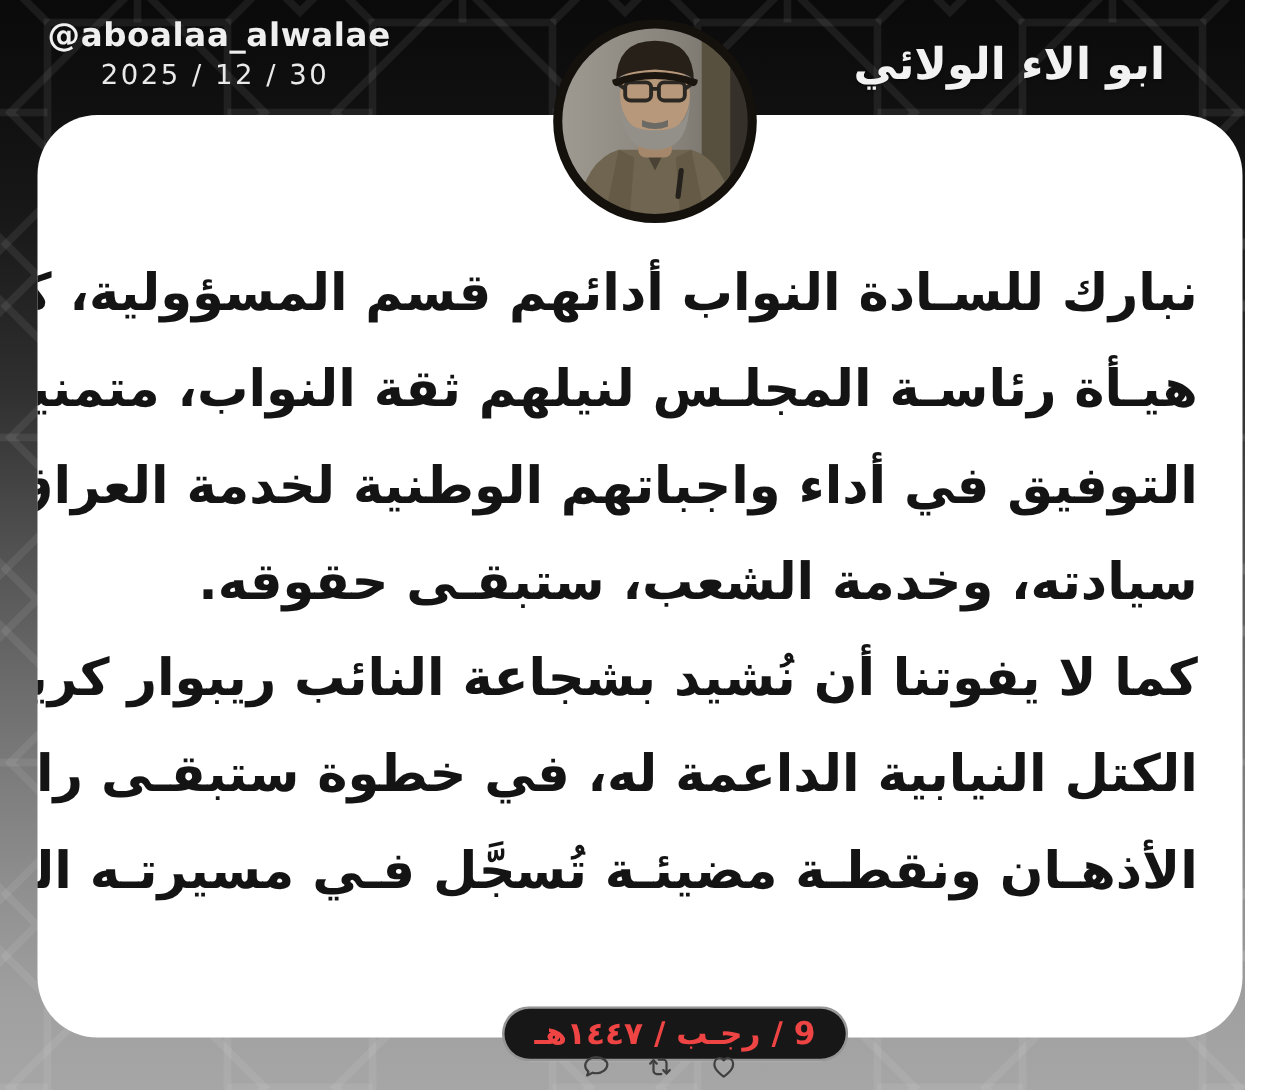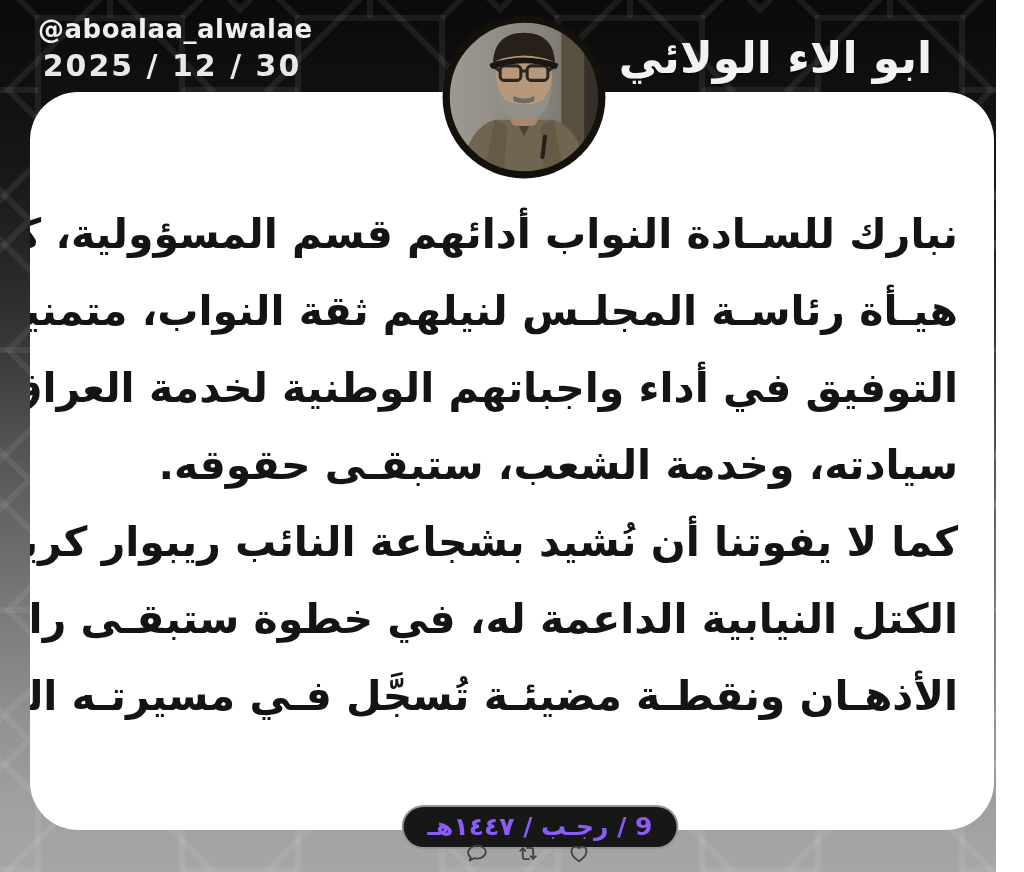--- a/index.html
+++ b/index.html
@@ -21,26 +21,26 @@
     z-index: 0;
   }
 
   
   .handle-block {
     position: absolute; top: 14px; left: 38px; width: 268px;
     text-align: center; z-index: 2;
     color: #efefef;
   }
   .handle { font-size: 26px; font-weight: bold; letter-spacing: 0.5px; }
-  .post-date { font-size: 30px; font-weight: bold; letter-spacing: 2px; margin-top: 4px; color: #e9e9e9; }
+  .post-date { font-size: 22px; font-weight: normal; letter-spacing: 2px; margin-top: 4px; color: #e9e9e9; }
 
   .display-name {
     position: absolute; top: 32px; right: 64px; z-index: 2;
     direction: rtl;
-    font-size: 44px; font-weight: bold; color: #f2f2f2;
+    font-size: 35px; font-weight: bold; color: #f2f2f2;
     text-shadow: 0 1px 2px rgba(0,0,0,0.6);
   }
 
   .avatar {
     position: absolute; top: 14px; left: 441px;
     width: 166px; height: 166px; z-index: 3;
   }
 
   
   .card {
@@ -65,21 +65,21 @@
     text-align-last: right;
     -moz-text-align-last: right;
   }
 
   
   .hijri-pill {
     position: absolute; top: 805px; left: 540px;
     transform: translateX(-50%);
     z-index: 2;
     background: #171717;
-    color: #8b5cf6;
+    color: #ef4444;
     border: 2px solid rgba(255,255,255,0.55);
     border-radius: 22px;
     height: 44px; line-height: 40px;
     padding: 0 24px;
     direction: rtl;
     font-size: 25px; font-weight: bold;
     white-space: nowrap;
   }
 
   

